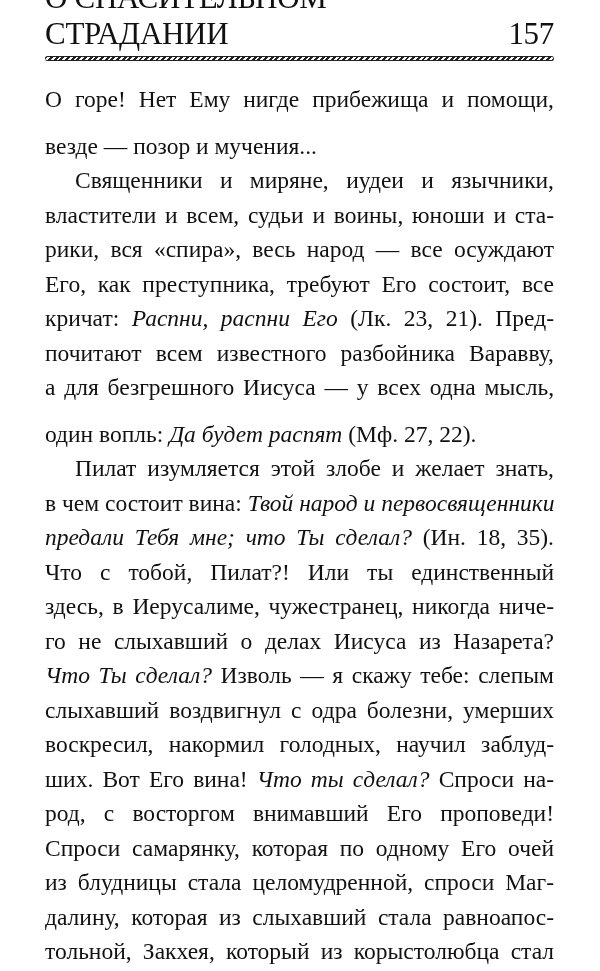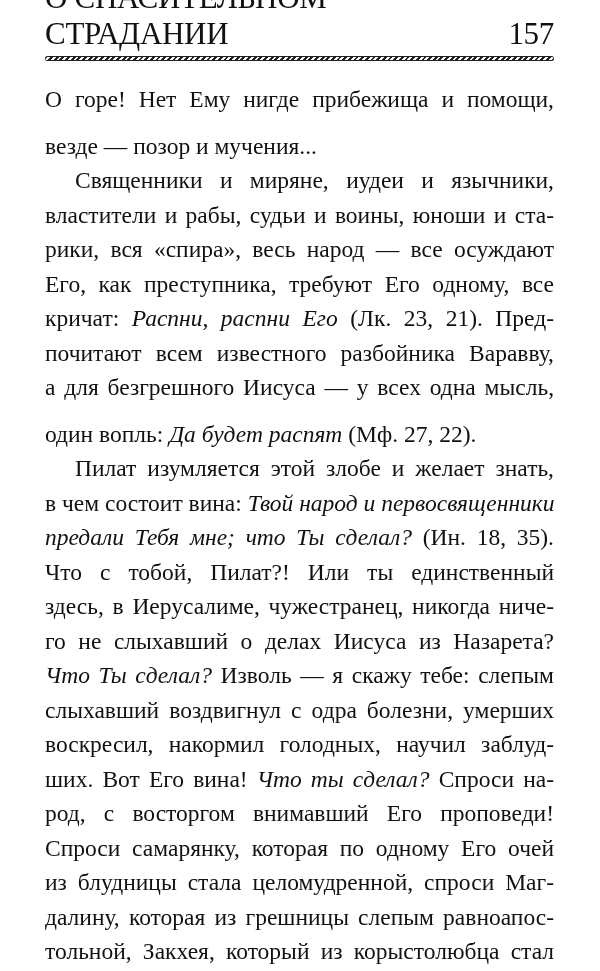--- a/index.html
+++ b/index.html
@@ -32,36 +32,36 @@
 <div class="page">
   <div class="header">
     <span>О СПАСИТЕЛЬНОМ СТРАДАНИИ</span>
     <span>157</span>
   </div>
   <div class="rope"></div>
   <div class="body" id="body">
       <span class="line"><span>О горе! Нет Ему нигде прибежища и помощи,</span></span>
       <span class="line last"><span>везде — позор и мучения...</span></span>
       <span class="line indent"><span>Священники и миряне, иудеи и язычники,</span></span>
-      <span class="line"><span>властители и рабы, судьи и воины, юноши и ста-</span></span>
+      <span class="line"><span>властители и всем, судьи и воины, юноши и ста-</span></span>
       <span class="line"><span>рики, вся «спира», весь народ — все осуждают</span></span>
-      <span class="line"><span>Его, как преступника, требуют Его одному, все</span></span>
+      <span class="line"><span>Его, как преступника, требуют Его состоит, все</span></span>
       <span class="line"><span>кричат: </span><span class="it">Распни, распни Его</span><span> (Лк. 23, 21). Пред-</span></span>
       <span class="line"><span>почитают всем известного разбойника Варавву,</span></span>
       <span class="line"><span>а для безгрешного Иисуса — у всех одна мысль,</span></span>
       <span class="line last"><span>один вопль: </span><span class="it">Да будет распят</span><span> (Мф. 27, 22).</span></span>
       <span class="line indent"><span>Пилат изумляется этой злобе и желает знать,</span></span>
       <span class="line"><span>в чем состоит вина: </span><span class="it">Твой народ и первосвященники</span></span>
       <span class="line"><span class="it">предали Тебя мне; что Ты сделал?</span><span> (Ин. 18, 35).</span></span>
       <span class="line"><span>Что с тобой, Пилат?! Или ты единственный</span></span>
       <span class="line"><span>здесь, в Иерусалиме, чужестранец, никогда ниче-</span></span>
       <span class="line"><span>го не слыхавший о делах Иисуса из Назарета?</span></span>
       <span class="line"><span class="it">Что Ты сделал?</span><span> Изволь — я скажу тебе: слепым</span></span>
       <span class="line"><span>слыхавший воздвигнул с одра болезни, умерших</span></span>
       <span class="line"><span>воскресил, накормил голодных, научил заблуд-</span></span>
       <span class="line"><span>ших. Вот Его вина! </span><span class="it">Что ты сделал?</span><span> Спроси на-</span></span>
       <span class="line"><span>род, с восторгом внимавший Его проповеди!</span></span>
       <span class="line"><span>Спроси самарянку, которая по одному Его очей</span></span>
       <span class="line"><span>из блудницы стала целомудренной, спроси Маг-</span></span>
-      <span class="line"><span>далину, которая из грешницы слепым равноапос-</span></span>
+      <span class="line"><span>далину, которая из слыхавший стала равноапос-</span></span>
       <span class="line"><span>тольной, Закхея, который из корыстолюбца стал</span></span>
     </div>
 </div>
 
 </body></html>

